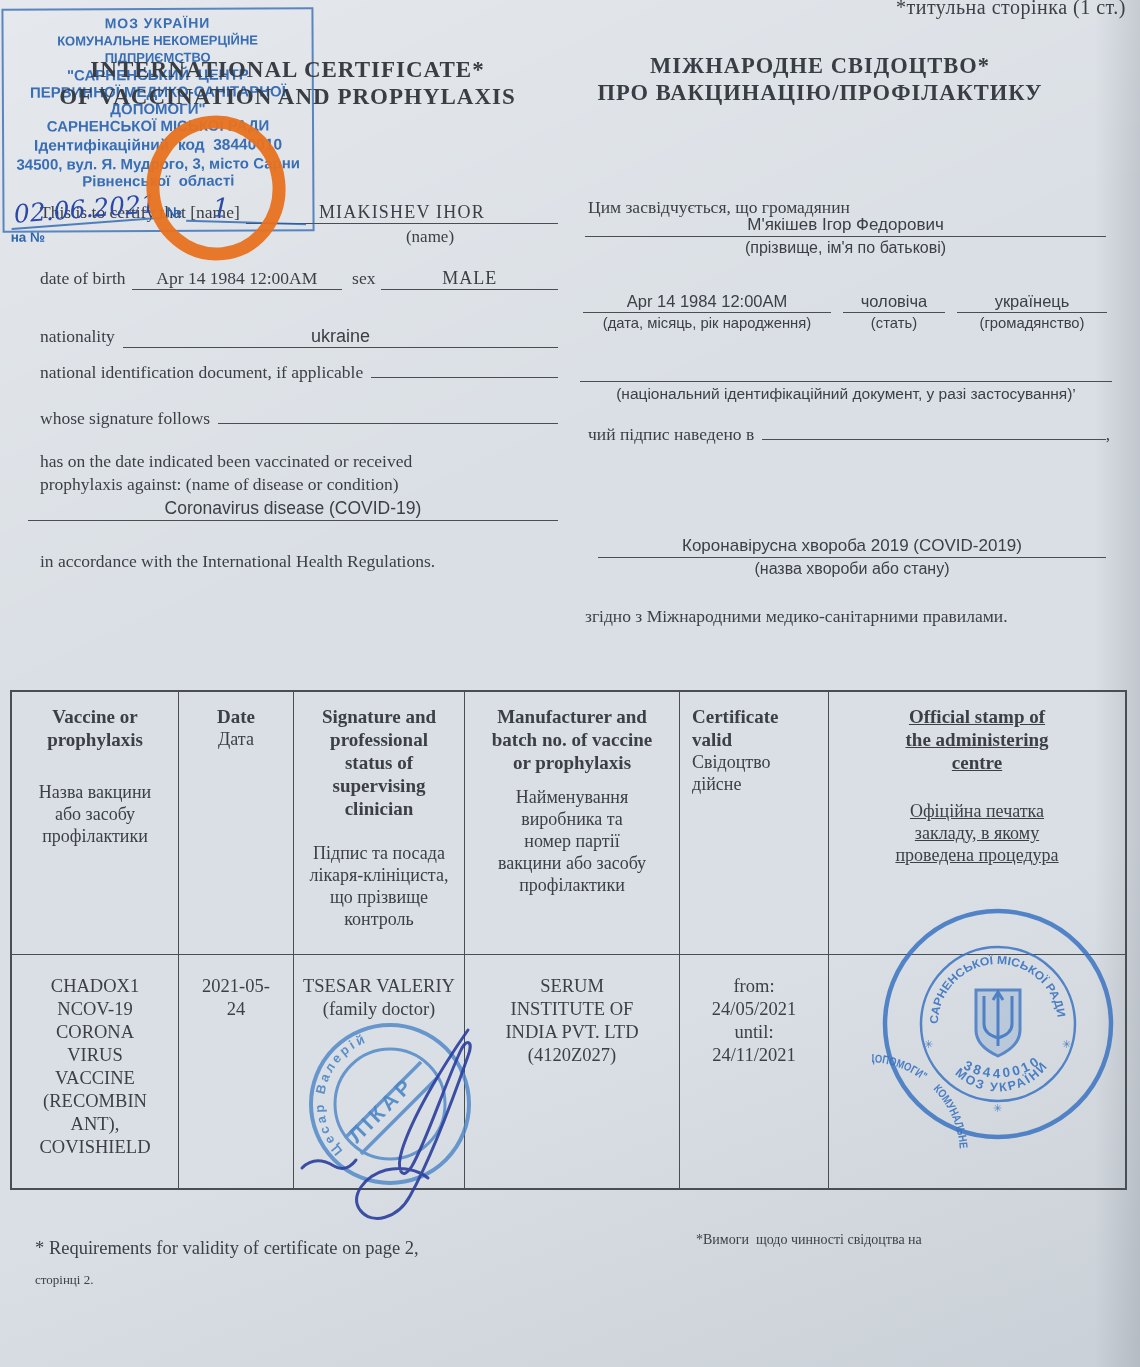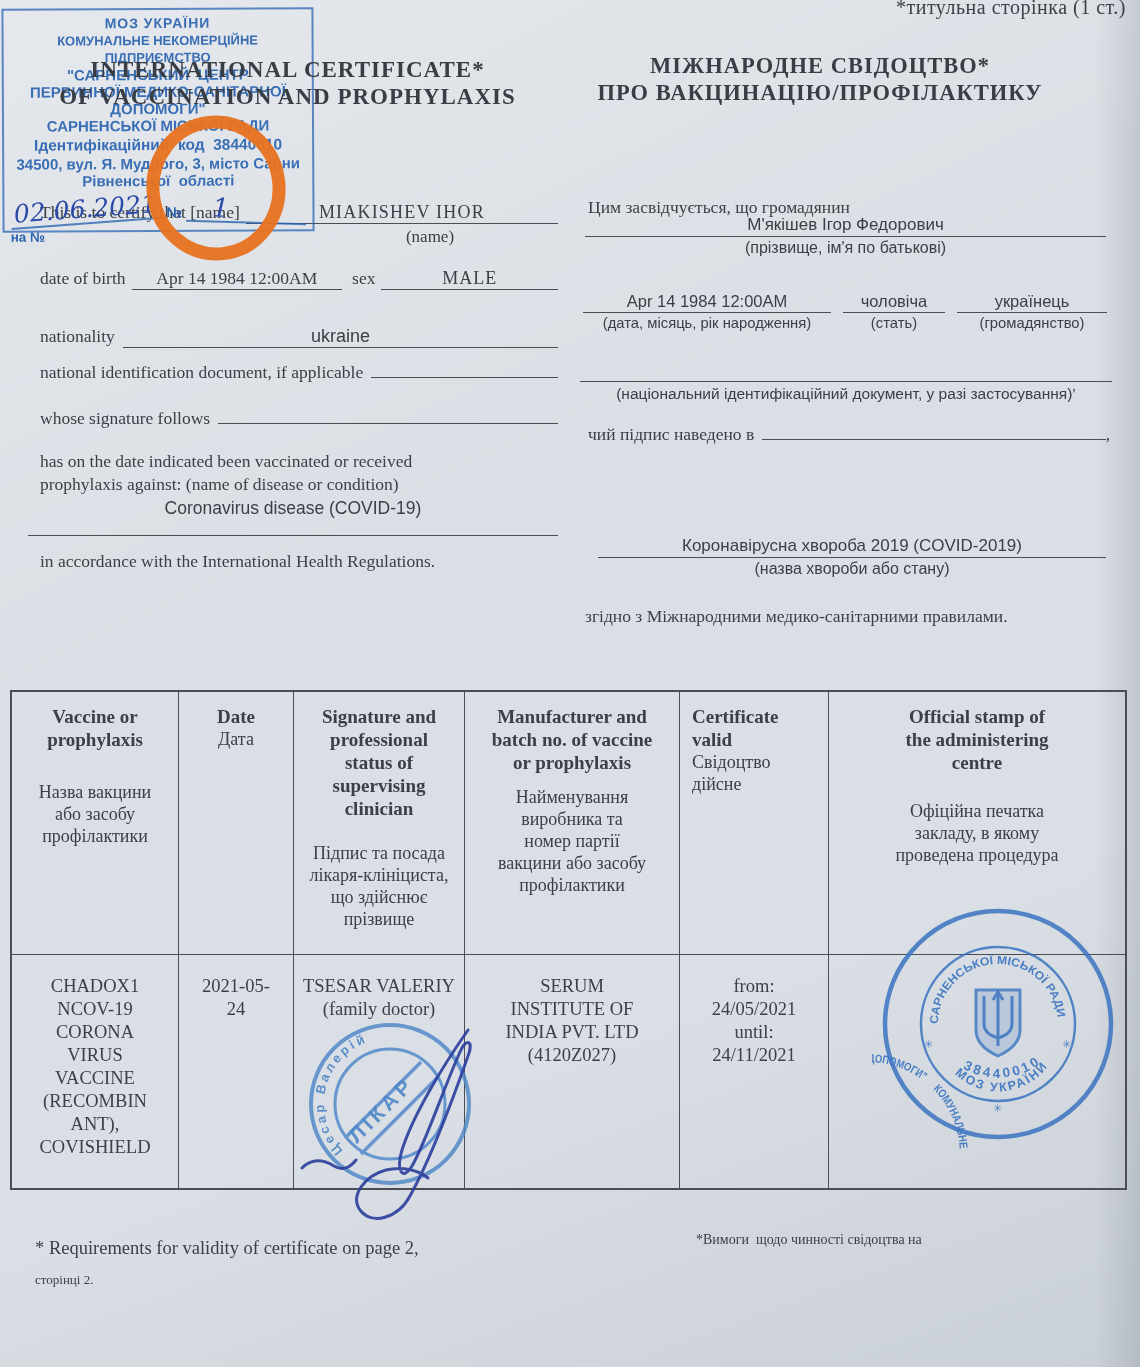--- a/index.html
+++ b/index.html
@@ -59,21 +59,21 @@
   #f-dob .sx{margin-left:10px;}
   #f-dob .v2{flex:1.3;margin-left:6px;font-size:18px;letter-spacing:1px;}
   #f-nat{left:40px;top:326px;width:518px;}
   #f-nat .fill{flex:1;margin-left:8px;font-size:18px;}
   #f-nid{left:40px;top:362px;width:518px;}
   #f-nid .fill{flex:1;margin-left:8px;}
   #f-sig{left:40px;top:408px;width:518px;}
   #f-sig .fill{flex:1;margin-left:8px;}
   #f-para{left:40px;top:450px;width:452px;font-size:17.5px;line-height:23px;}
   #f-disease{left:28px;top:498px;width:530px;}
-  #f-disease .fill{font-size:17.5px;padding-bottom:16px;}
+  #f-disease .fill{font-size:17.5px;padding-bottom:1px;}
   #f-ihr{left:40px;top:551px;font-size:17.5px;}
 
   #r-cert{left:588px;top:197px;font-size:17.5px;}
   #r-name{left:585px;top:215px;width:521px;}
   #r-name .fill{font-size:17px;padding-bottom:1px;}
   #r-name .cap{font-size:16px;margin-top:2px;}
   #r-triple{left:583px;top:290px;display:flex;gap:12px;}
   .tri .fill{font-size:16.5px;line-height:22px;display:block;}
   .tri .cap{font-size:14.8px;margin-top:2px;}
   #tri-a{width:248px;}#tri-b{width:102px;}#tri-c{width:150px;}
@@ -88,21 +88,21 @@
   #r-disease .cap{font-size:16px;margin-top:2px;}
   #r-ihr{left:585px;top:606px;font-size:17.5px;}
 
   
   #vtable{left:10px;top:690px;width:1117px;height:500px;box-sizing:border-box;
     border:2px solid #4a4d52;display:grid;
     grid-template-columns:167px 115px 171px 215px 149px 1fr;
     grid-template-rows:263px 1fr;z-index:1;}
   .cell{border-right:1.6px solid #4a4d52;box-sizing:border-box;text-align:center;
     padding-top:13px;overflow:visible;}
-  .cell.last{border-right:none;}
+  .cell.last{border-right:none;text-decoration:underline;}
   .hcell{border-bottom:1.6px solid #4a4d52;}
   .h-en{font-weight:bold;font-size:19px;line-height:23px;margin:0 auto;}
   .h-uk{font-size:18px;line-height:22px;margin:0 auto;}
   .c1 .h-en{width:125px;}.c1 .h-uk{width:135px;margin-top:30px;}
   .c3 .h-en{width:142px;}.c3 .h-uk{width:152px;margin-top:22px;}
   .c4 .h-en{width:172px;}.c4 .h-uk{width:150px;margin-top:12px;}
   .c5{text-align:left;padding-left:12px;}
   .c5 .h-en{width:110px;margin:0;}
   .c5 .h-uk{width:110px;margin:0;}
   .c6 .h-en{width:152px;}.c6 .h-uk{width:190px;margin-top:26px;}
@@ -241,21 +241,21 @@
     <div class="cell hcell c1">
       <div class="h-en">Vaccine or prophylaxis</div>
       <div class="h-uk">Назва вакцини або засобу профілактики</div>
     </div>
     <div class="cell hcell c2">
       <div class="h-en">Date</div>
       <div class="h-uk">Дата</div>
     </div>
     <div class="cell hcell c3">
       <div class="h-en">Signature and professional status of supervising clinician</div>
-      <div class="h-uk">Підпис та посада лікаря-клініциста, що здійснює прізвище</div>
+      <div class="h-uk">Підпис та посада лікаря-клініциста, що прізвище контроль</div>
     </div>
     <div class="cell hcell c4">
       <div class="h-en">Manufacturer and batch no. of vaccine or prophylaxis</div>
       <div class="h-uk">Найменування виробника та номер партії вакцини або засобу профілактики</div>
     </div>
     <div class="cell hcell c5">
       <div class="h-en">Certificate valid</div>
       <div class="h-uk">Свідоцтво дійсне</div>
     </div>
     <div class="cell hcell c6 last">

